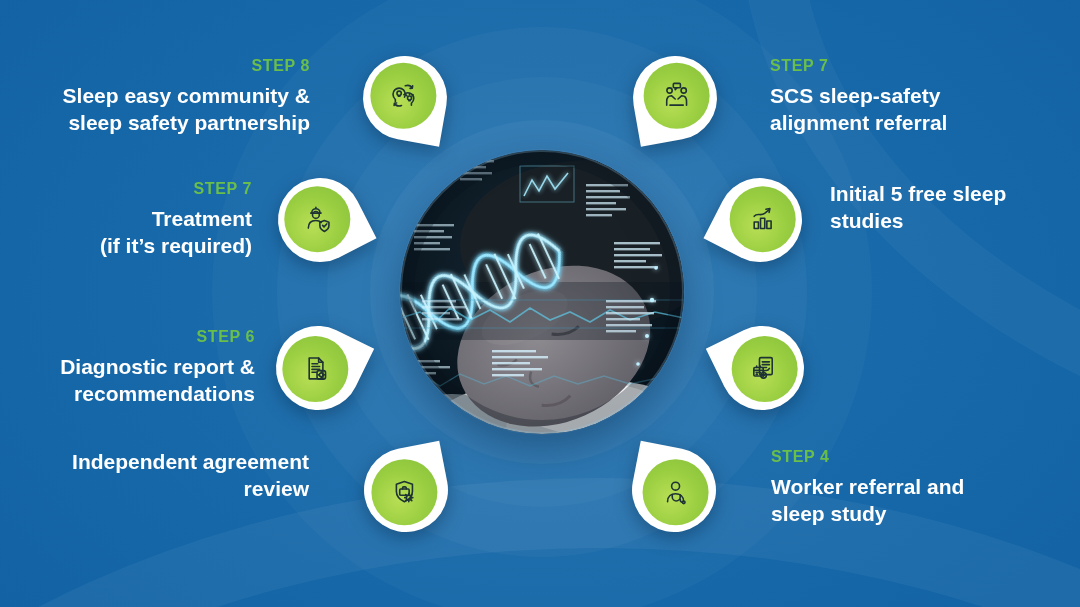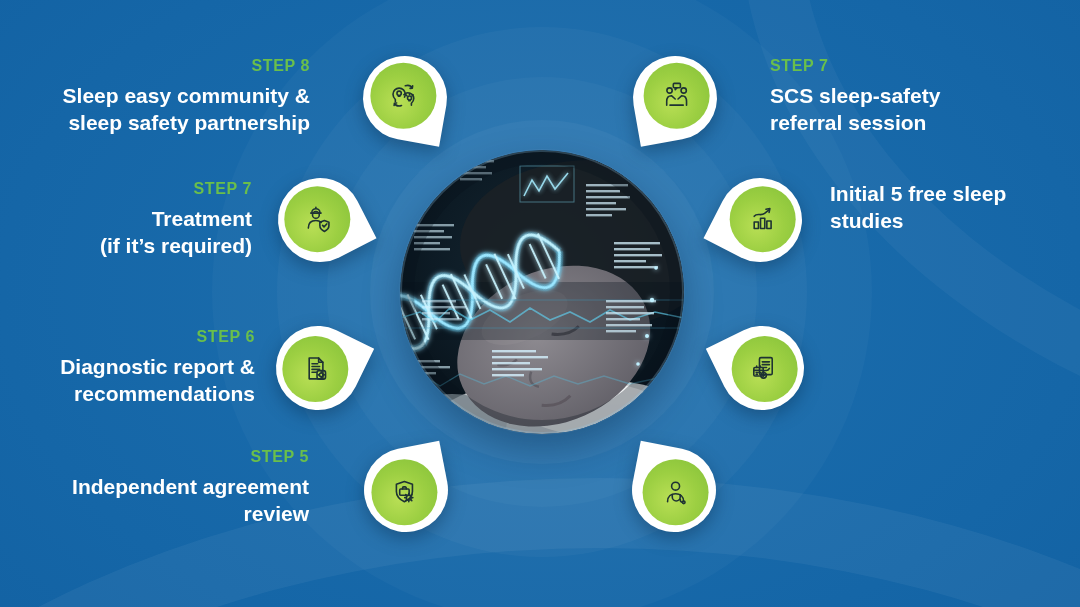--- a/index.html
+++ b/index.html
@@ -184,42 +184,46 @@
   </div>
 
   <div class="step-text left-col" style="right:770px;top:57px;width:340px">
     <div class="step-label">STEP 8</div>
     <div class="step-title">Sleep easy community &amp;
 sleep safety partnership</div>
   </div>
   <div class="step-text" style="left:770px;top:57px;width:300px">
     <div class="step-label">STEP 7</div>
     <div class="step-title">SCS sleep-safety
-referral session</div>
+alignment referral</div>
   </div>
   <div class="step-text left-col" style="right:828px;top:180px;width:260px">
     <div class="step-label">STEP 7</div>
     <div class="step-title">Treatment
 (if it’s required)</div>
   </div>
   <div class="step-text" style="left:830px;top:180px;width:240px">
     <div class="step-title">Initial 5 free sleep
 studies</div>
   </div>
   <div class="step-text left-col" style="right:825px;top:328px;width:260px">
     <div class="step-label">STEP 6</div>
     <div class="step-title">Diagnostic report &amp;
 recommendations</div>
   </div>
   <div class="step-text" style="left:830px;top:328px;width:245px">
   </div>
   <div class="step-text left-col" style="right:771px;top:448px;width:300px">
-    <div class="step-label">STEP 5</div>
     <div class="step-title">Independent agreement
 review</div>
+  </div>
+  <div class="step-text" style="left:771px;top:448px;width:260px">
+    <div class="step-label">STEP 4</div>
+    <div class="step-title">Worker referral and
+sleep study</div>
   </div>
 
   <div class="badge" style="left:363px;top:56px;--rot:10deg">
     <div class="teardrop">
       <div class="greencirc">
         <svg class="icon" viewBox="0 0 36 36">
           <path d="M9.5 24.5 v-2.5 c-1.5 -1.5 -2.5 -3.5 -2.5 -5.5 a6.5 6.5 0 0 1 13 0 c0 1 -.3 2 -.8 3"></path>
           <circle cx="13.5" cy="15.5" r="2.3"></circle>
             <path d="M12.6 18.6 h1.8"></path>
           <path d="M26.5 28 v-2 c1.5 -1.5 2.5 -3 2.5 -5 a6 6 0 0 0 -10.5 -4"></path>

